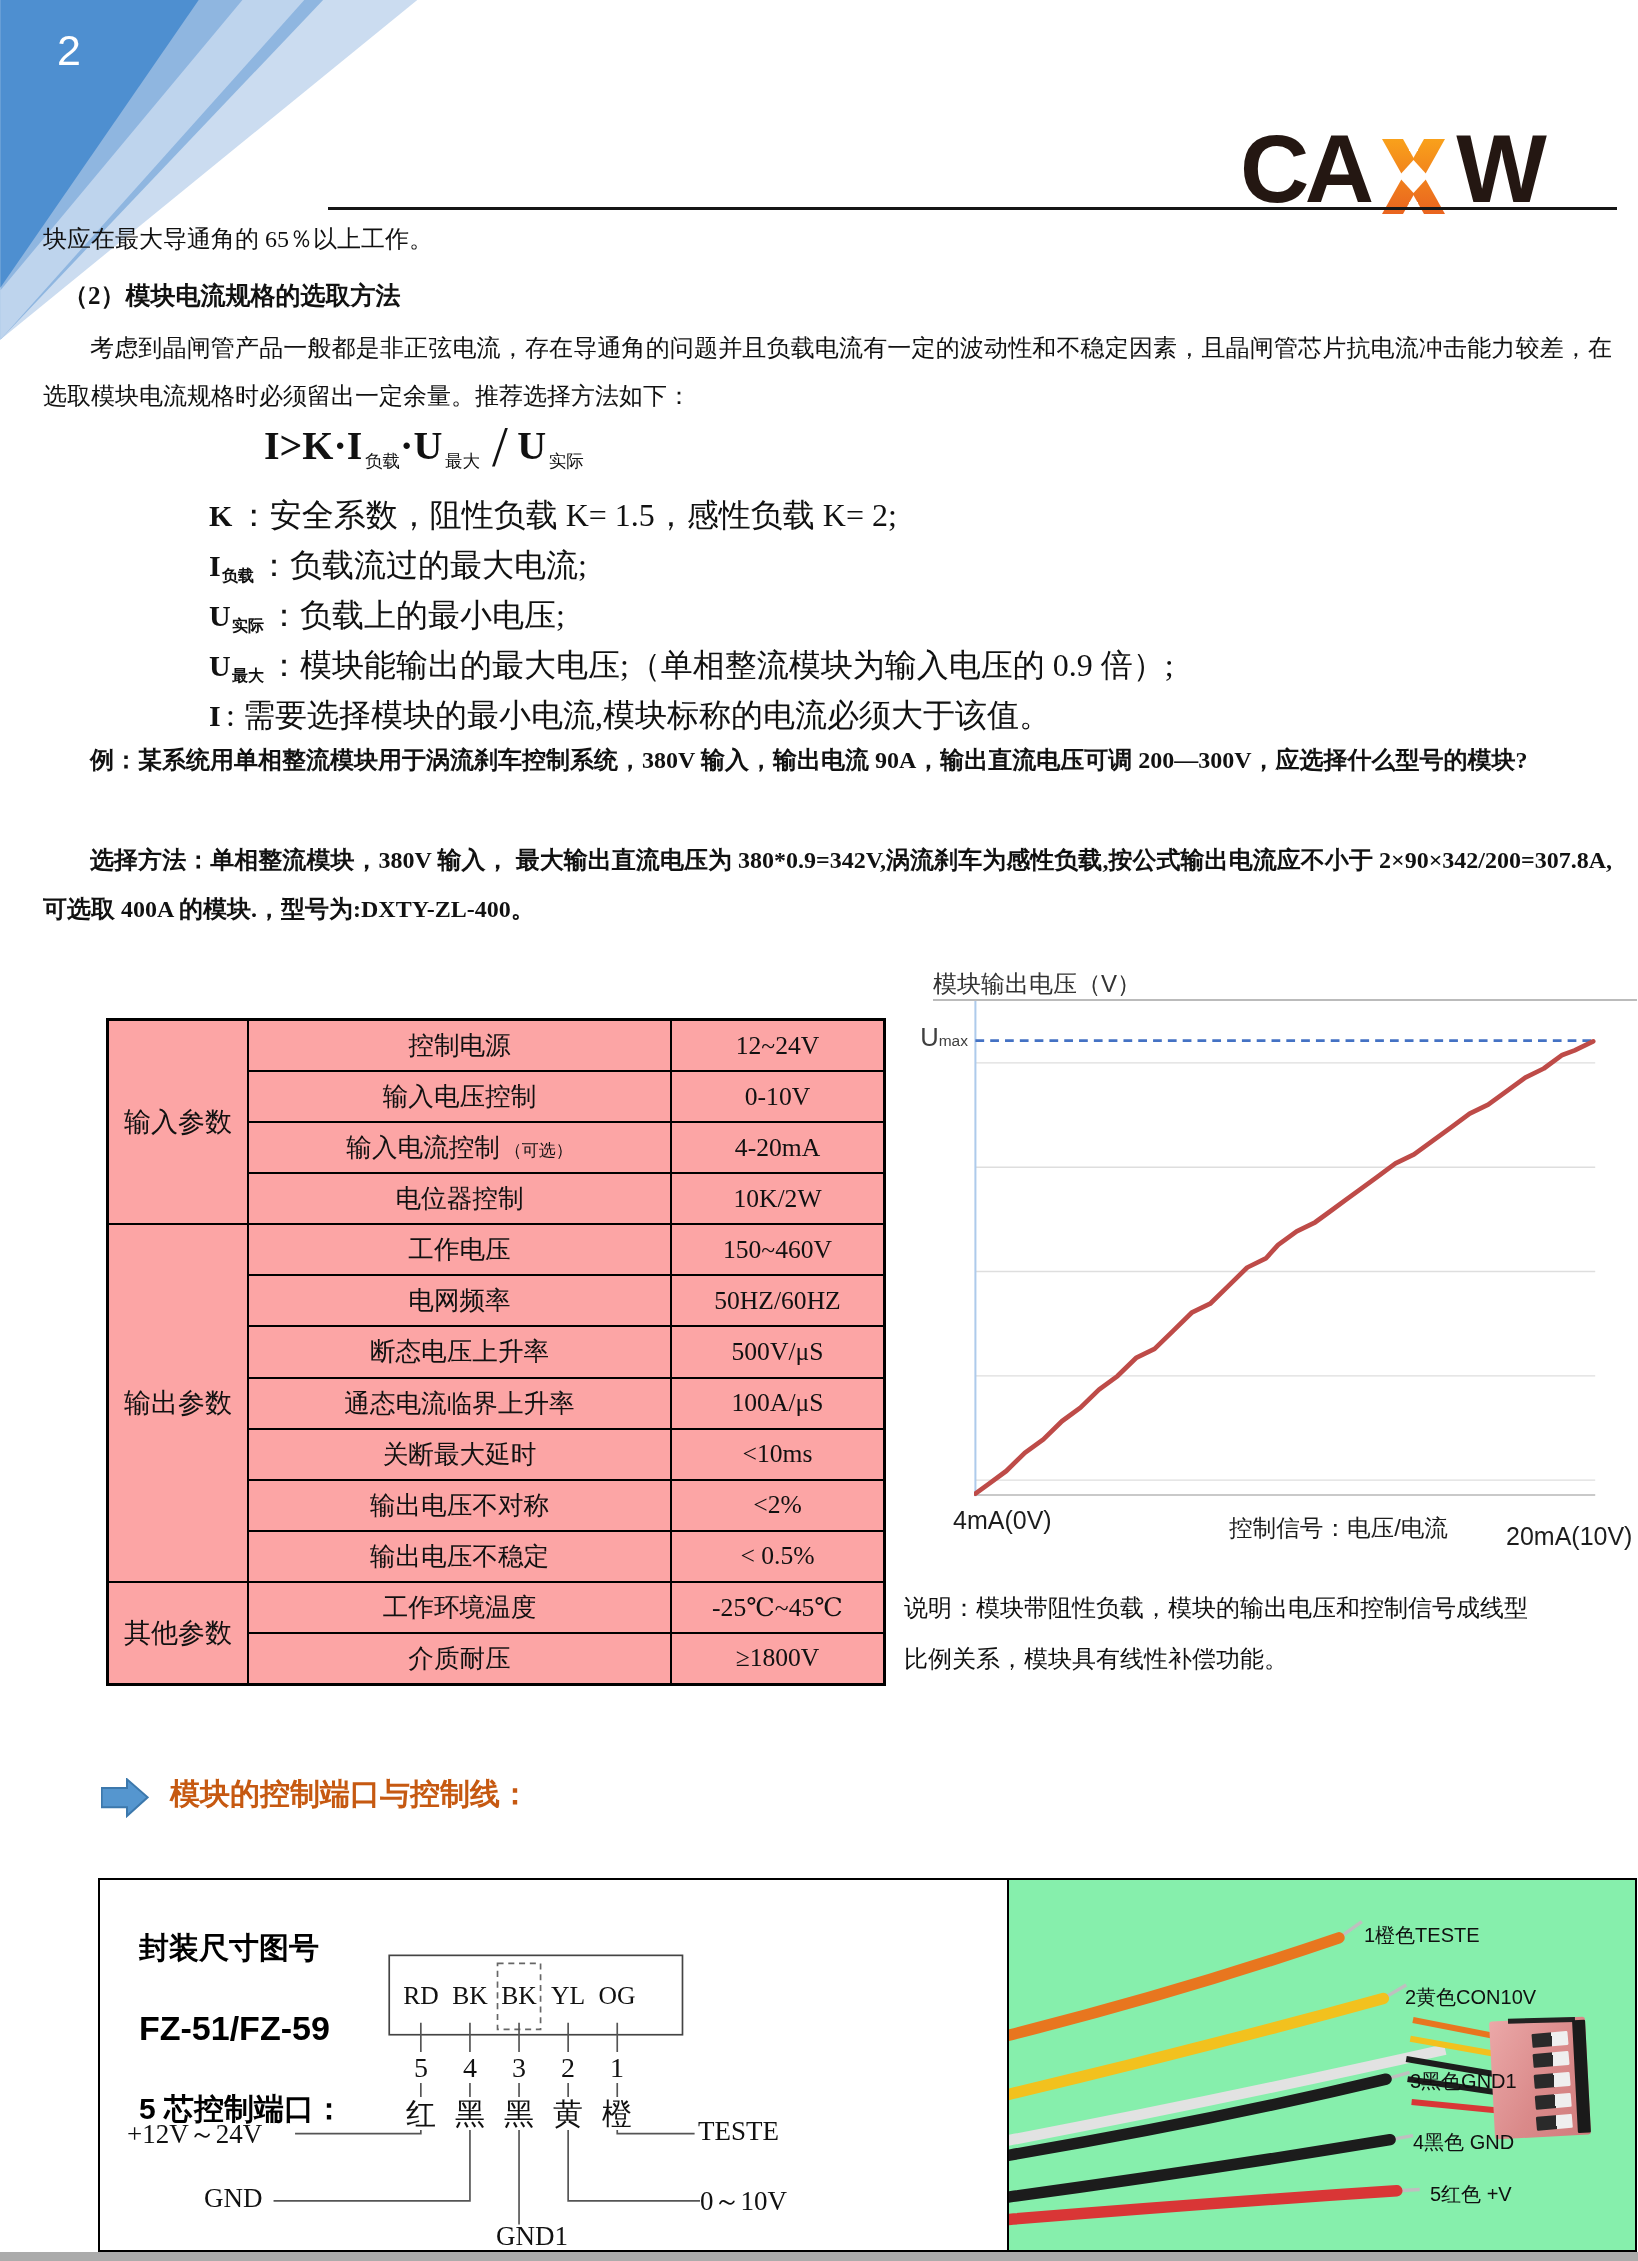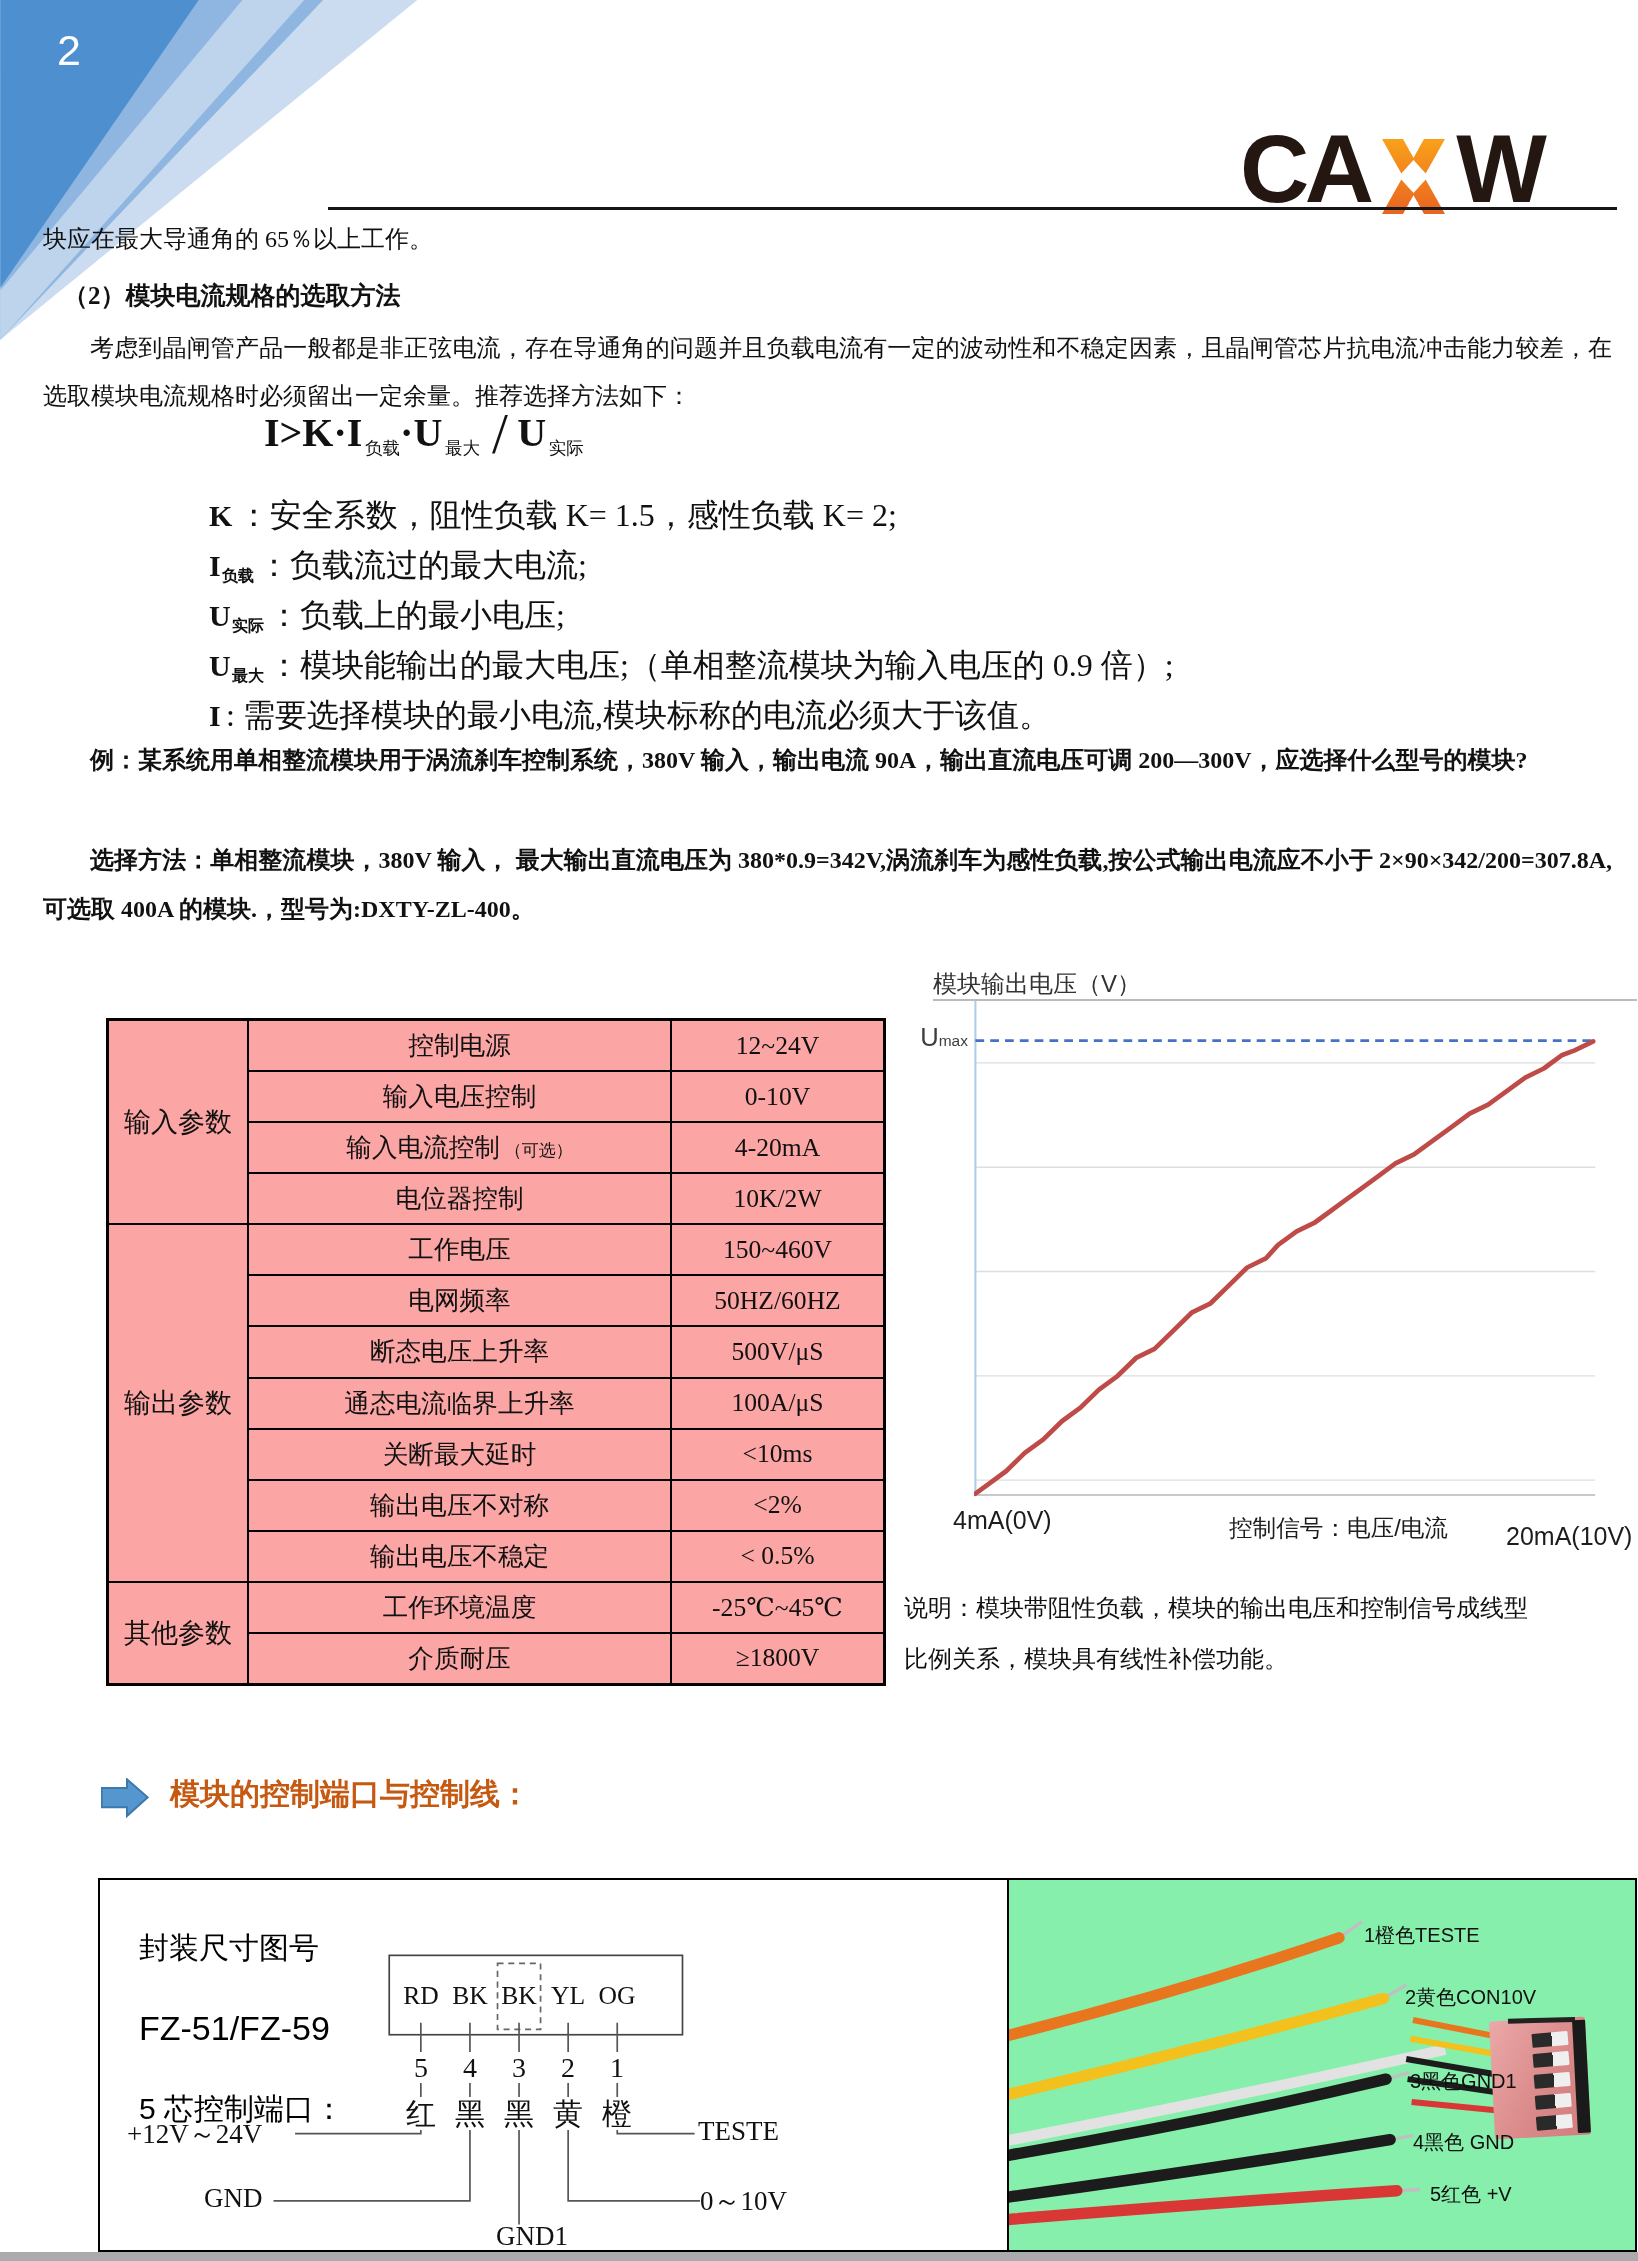--- a/index.html
+++ b/index.html
@@ -20,21 +20,21 @@
   #top-rule{left:328px;top:207px;width:1289px;height:3.4px;background:#161616;}
   #intro-line{left:43px;top:223px;font-size:24px;}
   #sec1-heading{left:63px;top:279px;font-size:25px;font-weight:bold;}
   .para{left:43px;width:1569px;font-size:24px;line-height:48px;text-indent:47px;
         text-align:justify;}
   #para1{top:324px;}
   #example{top:736px;font-weight:bold;line-height:49px;}
   #selection{top:836px;font-weight:bold;line-height:49px;}
 
   
-  #formula{left:264px;top:409px;display:flex;align-items:flex-start;text-align:center;}
+  #formula{left:264px;top:422px;display:flex;align-items:flex-start;text-align:center;}
   .f-big{font-size:40px;font-weight:bold;}
   .f-sub{font-size:17.5px;margin-top:27px;margin-left:2.7px;}
   .f-slash{font-size:57px;font-weight:400;margin:-8px 9.4px 0 12px;}
 
   
   #defs{left:209px;top:498px;}
   .def-row{height:50px;display:flex;align-items:flex-start;}
   .def-term{font-size:30px;font-weight:bold;line-height:36px;}
   .def-sub{font-size:16px;margin-top:17.5px;margin-left:1.3px;font-weight:bold;}
   .def-text{font-size:32px;line-height:35px;margin-left:4px;}
@@ -70,21 +70,21 @@
   #sec2-arrow{left:101px;top:1778px;}
   #sec2-title{left:170px;top:1774px;font-family:Liberation Mono, monospace;
               font-size:30px;font-weight:bold;color:#C65911;}
 
   
   #module-box{left:98px;top:1878px;width:1539px;height:374px;border:2px solid #000;
               display:flex;box-sizing:border-box;}
   #diagram-cell{position:relative;width:907px;border-right:2px solid #000;background:#fff;}
   #photo-cell{position:relative;flex:1;background:#86efac;overflow:hidden;}
   .d-title{position:absolute;left:39px;font-family:"Liberation Sans","DejaVu Sans",sans-serif;
-           font-weight:normal;color:#000;}
+           font-weight:bold;color:#000;}
   #d-title1{top:48px;font-size:30px;}
   #d-title2{top:129px;font-size:34px;}
   #d-title3{top:209px;font-size:30px;}
   .pincode,.pinnum,.pincn{position:absolute;width:48px;text-align:center;}
   .pincode{top:101px;font-size:25.6px;}
   .pinnum{top:172px;font-size:28px;}
   .pincn{top:214px;font-size:30px;}
   .pinnum span,.pincn span{background:#fff;padding:0 2px;}
   .d-lbl{position:absolute;font-size:27px;}
   #d-lbl-power{left:27px;top:236px;}

